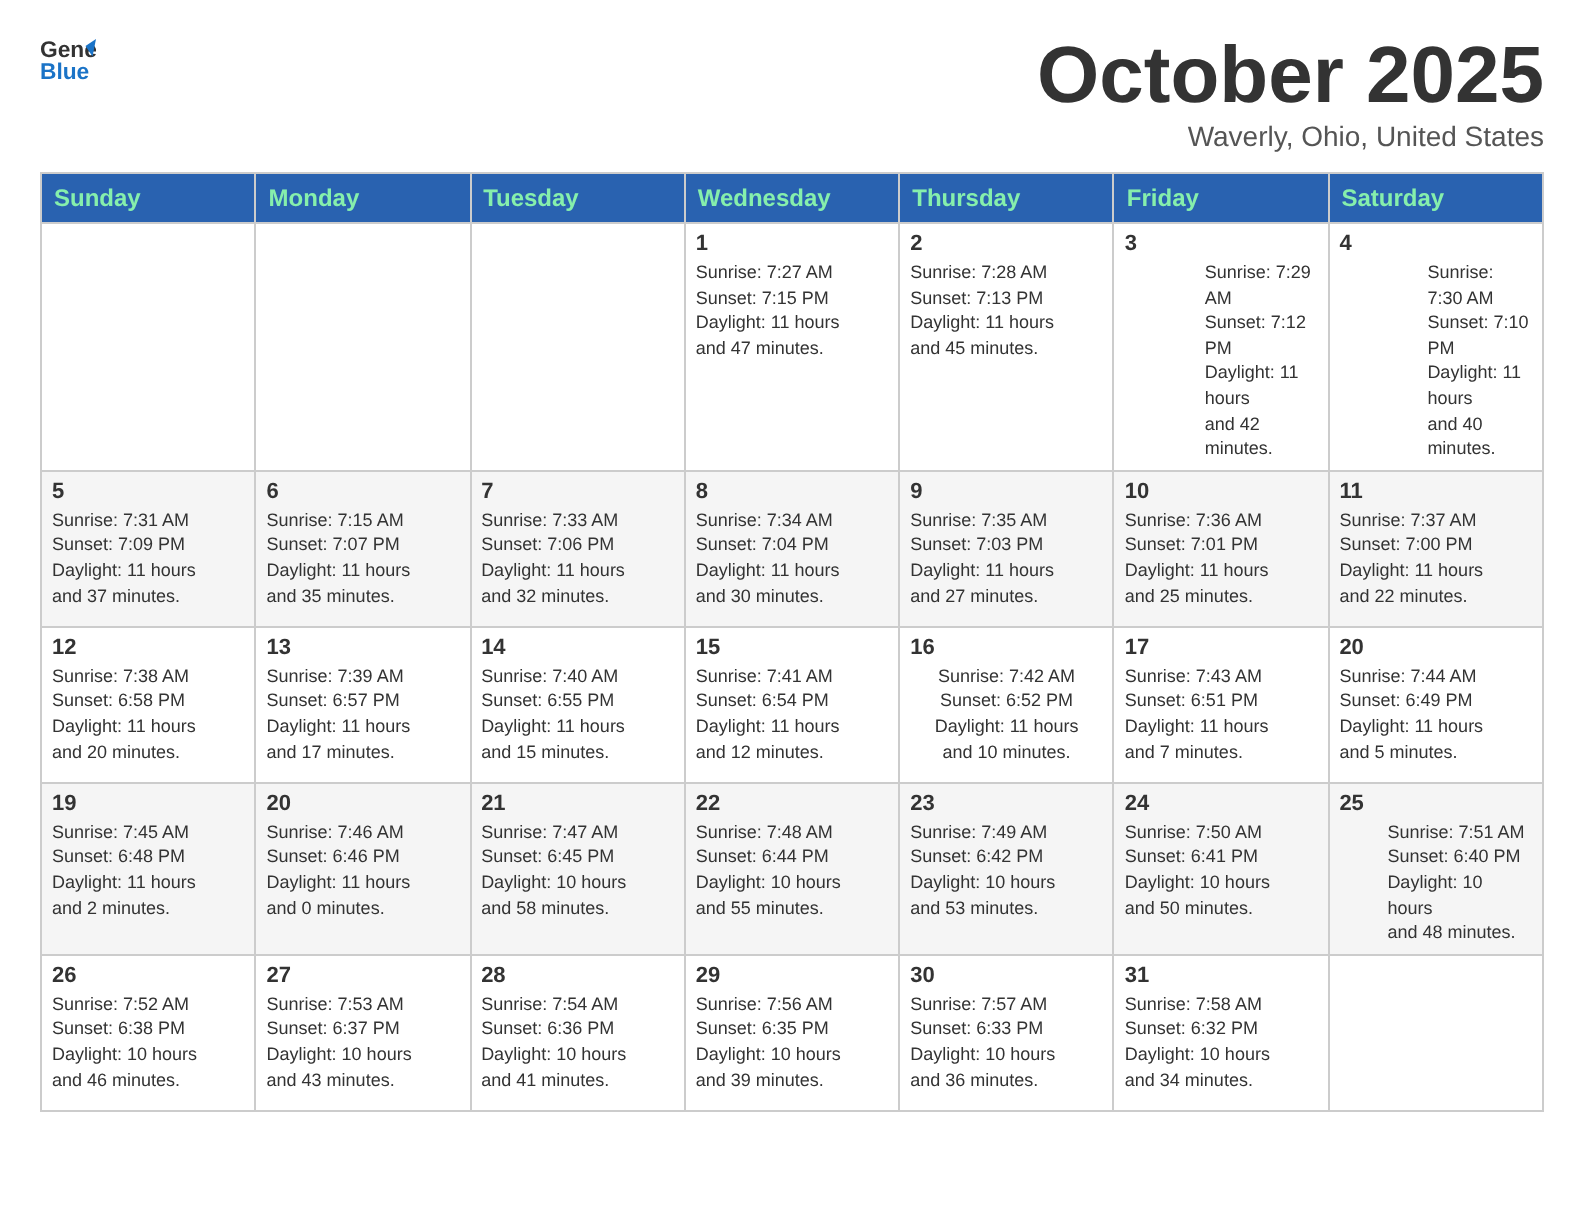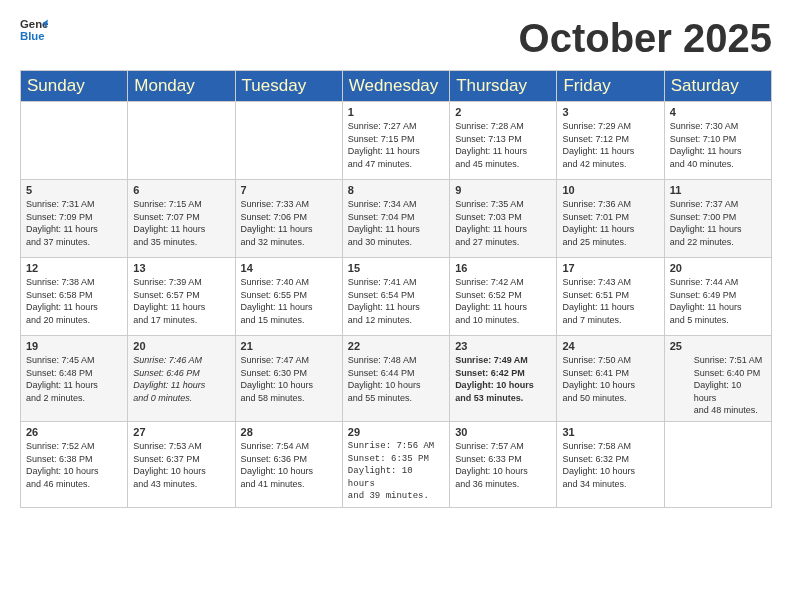--- a/index.html
+++ b/index.html
@@ -43,25 +43,25 @@
       font-size: 14px;
       color: #555;
     }
     .calendar {
       width: 100%;
       border-collapse: collapse;
       table-layout: fixed;
     }
     .calendar th {
       background-color: #2962b0;
-      color: #fef9c3;
+      color: #86efac;
       text-align: left;
       padding: 5px 6px;
-      font-size: 17px;
-      font-weight: normal;
+      font-size: 12px;
+      font-weight: bold;
       border: 1px solid #ccc;
     }
     .calendar td {
       border: 1px solid #ccc;
       vertical-align: top;
       padding: 4px 5px;
       font-size: 9.5px;
       color: #333;
       height: 78px;
       background: #fff;
@@ -91,20 +91,21 @@
   <div class="header">
     <div class="logo">
       <svg class="logo-icon" viewBox="0 0 32 32">
         <text x="0" y="14" font-size="13" font-weight="bold" fill="#333" font-family="Arial">General</text>
         <text x="0" y="27" font-size="13" font-weight="bold" fill="#1a73c7" font-family="Arial">Blue</text>
         <polygon points="26,8 32,4 30,14" fill="#1a73c7"></polygon>
       </svg>
     </div>
     <div class="title-block">
       <div class="month-title">October 2025</div>
+      <div class="location">Waverly, Ohio, United States</div>
     </div>
   </div>
 
   <table class="calendar">
     <thead>
       <tr>
         <th>Sunday</th>
         <th>Monday</th>
         <th>Tuesday</th>
         <th>Wednesday</th>
@@ -127,28 +128,28 @@
           </td>
           <td>
             <span class="day-num">2</span>
             <div class="cell-content" style="white-space: pre-line;">Sunrise: 7:28 AM
 Sunset: 7:13 PM
 Daylight: 11 hours
 and 45 minutes.</div>
           </td>
           <td>
             <span class="day-num">3</span>
-            <div class="cell-content" style="white-space: pre-line;">Sunrise: 7:29 AM
+            <div class="cell-content" style="white-space: pre-line; margin-left: 40px;">Sunrise: 7:29 AM
 Sunset: 7:12 PM
 Daylight: 11 hours
 and 42 minutes.</div>
           </td>
           <td>
             <span class="day-num">4</span>
-            <div class="cell-content" style="white-space: pre-line;">Sunrise: 7:30 AM
+            <div class="cell-content" style="white-space: pre-line; margin-left: 44px;">Sunrise: 7:30 AM
 Sunset: 7:10 PM
 Daylight: 11 hours
 and 40 minutes.</div>
           </td>
         </tr>
         <tr>
           <td>
             <span class="day-num">5</span>
             <div class="cell-content" style="white-space: pre-line;">Sunrise: 7:31 AM
 Sunset: 7:09 PM
@@ -222,21 +223,21 @@
           </td>
           <td>
             <span class="day-num">15</span>
             <div class="cell-content" style="white-space: pre-line;">Sunrise: 7:41 AM
 Sunset: 6:54 PM
 Daylight: 11 hours
 and 12 minutes.</div>
           </td>
           <td>
             <span class="day-num">16</span>
-            <div class="cell-content" style="white-space: pre-line;">Sunrise: 7:42 AM
+            <div class="cell-content" style="white-space: pre-line; text-align: center;">Sunrise: 7:42 AM
 Sunset: 6:52 PM
 Daylight: 11 hours
 and 10 minutes.</div>
           </td>
           <td>
             <span class="day-num">17</span>
             <div class="cell-content" style="white-space: pre-line;">Sunrise: 7:43 AM
 Sunset: 6:51 PM
 Daylight: 11 hours
 and 7 minutes.</div>
@@ -252,42 +253,42 @@
         <tr>
           <td>
             <span class="day-num">19</span>
             <div class="cell-content" style="white-space: pre-line;">Sunrise: 7:45 AM
 Sunset: 6:48 PM
 Daylight: 11 hours
 and 2 minutes.</div>
           </td>
           <td>
             <span class="day-num">20</span>
-            <div class="cell-content" style="white-space: pre-line; font-style: italic;">Sunrise: 7:46 AM
+            <div class="cell-content" style="white-space: pre-line;">Sunrise: 7:46 AM
 Sunset: 6:46 PM
 Daylight: 11 hours
 and 0 minutes.</div>
           </td>
           <td>
             <span class="day-num">21</span>
             <div class="cell-content" style="white-space: pre-line;">Sunrise: 7:47 AM
-Sunset: 6:30 PM
+Sunset: 6:45 PM
 Daylight: 10 hours
 and 58 minutes.</div>
           </td>
           <td>
             <span class="day-num">22</span>
             <div class="cell-content" style="white-space: pre-line;">Sunrise: 7:48 AM
 Sunset: 6:44 PM
 Daylight: 10 hours
 and 55 minutes.</div>
           </td>
           <td>
             <span class="day-num">23</span>
-            <div class="cell-content" style="white-space: pre-line; font-weight: bold;">Sunrise: 7:49 AM
+            <div class="cell-content" style="white-space: pre-line;">Sunrise: 7:49 AM
 Sunset: 6:42 PM
 Daylight: 10 hours
 and 53 minutes.</div>
           </td>
           <td>
             <span class="day-num">24</span>
             <div class="cell-content" style="white-space: pre-line;">Sunrise: 7:50 AM
 Sunset: 6:41 PM
 Daylight: 10 hours
 and 50 minutes.</div>
@@ -317,21 +318,21 @@
           </td>
           <td>
             <span class="day-num">28</span>
             <div class="cell-content" style="white-space: pre-line;">Sunrise: 7:54 AM
 Sunset: 6:36 PM
 Daylight: 10 hours
 and 41 minutes.</div>
           </td>
           <td>
             <span class="day-num">29</span>
-            <div class="cell-content" style="white-space: pre-line; font-family: Liberation Mono, monospace;">Sunrise: 7:56 AM
+            <div class="cell-content" style="white-space: pre-line;">Sunrise: 7:56 AM
 Sunset: 6:35 PM
 Daylight: 10 hours
 and 39 minutes.</div>
           </td>
           <td>
             <span class="day-num">30</span>
             <div class="cell-content" style="white-space: pre-line;">Sunrise: 7:57 AM
 Sunset: 6:33 PM
 Daylight: 10 hours
 and 36 minutes.</div>

